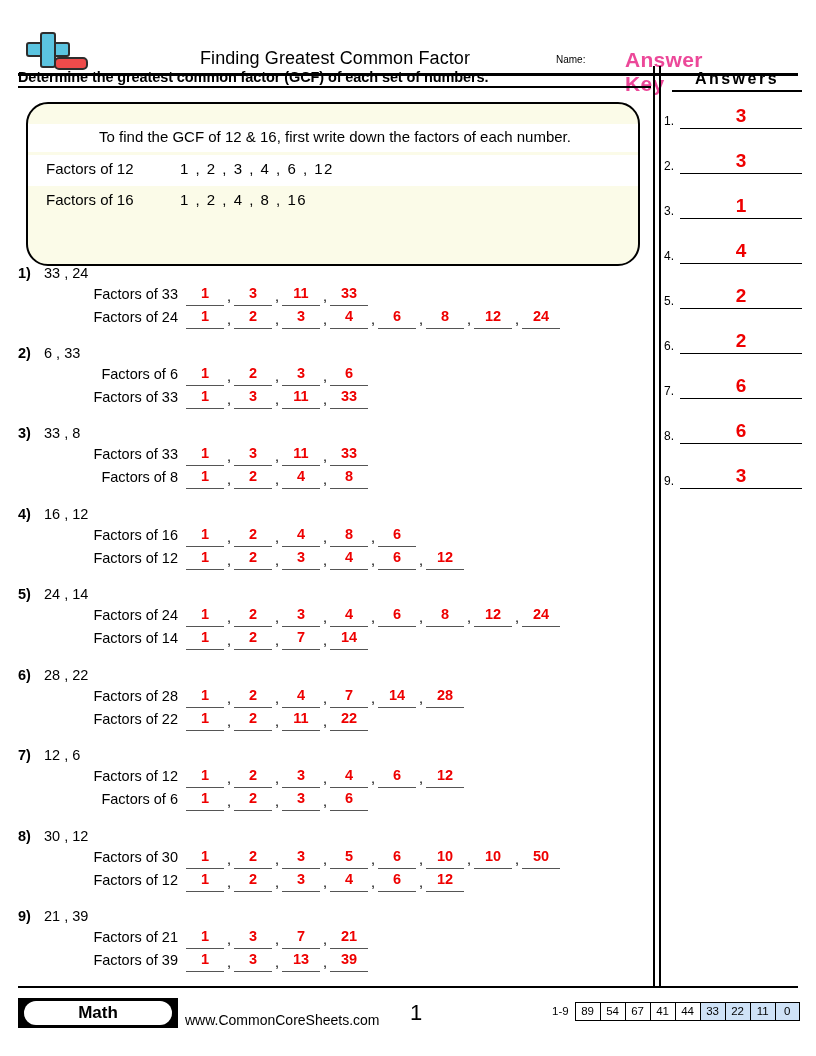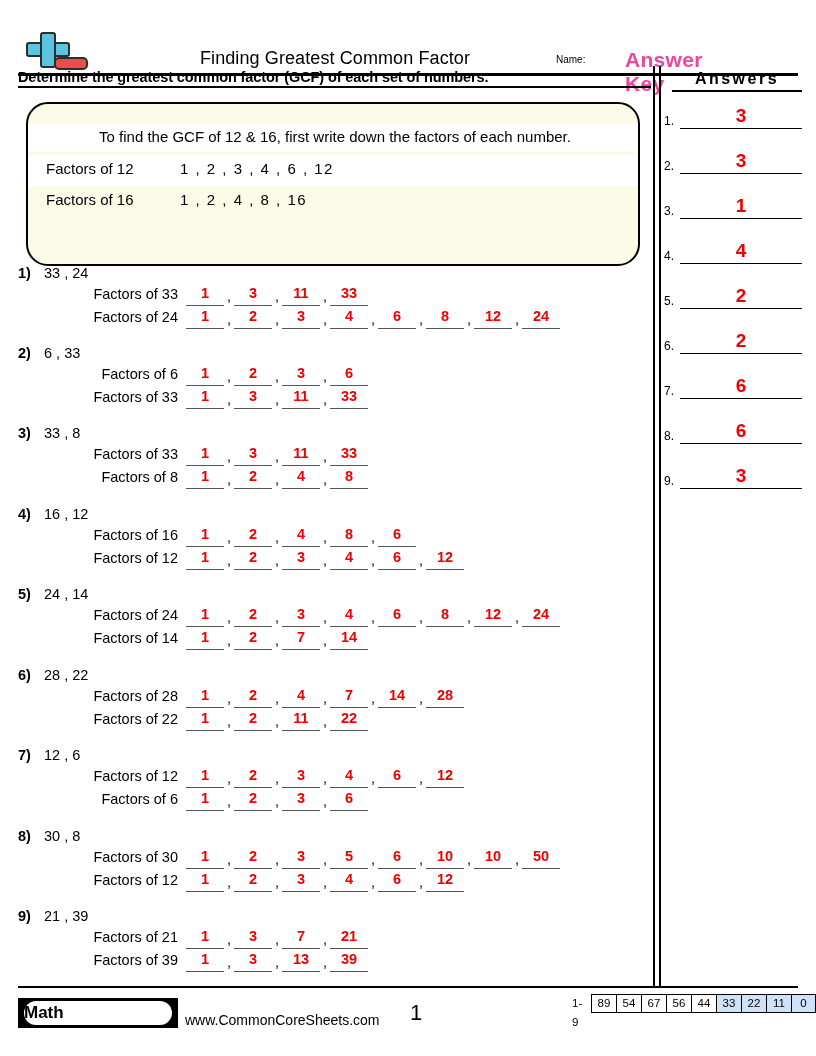--- a/index.html
+++ b/index.html
@@ -258,40 +258,40 @@
     left: 18px; top: 998px;
     width: 160px; height: 30px;
     background: #000;
   }
   #math-badge .pill {
     position: absolute;
     left: 6px; top: 3px;
     width: 148px; height: 24px;
     background: #fff;
     border-radius: 13px;
-    text-align: left;
+    text-align: center;
     font-size: 17px;
     font-weight: bold;
     line-height: 24px;
   }
   #site-url {
     position: absolute;
     left: 185px; top: 1012px;
     font-size: 14px;
   }
   #page-number {
     position: absolute;
     left: 410px; top: 1000px;
     font-size: 22px;
   }
   #scale {
     position: absolute;
-    left: 572px; top: 994px;
+    left: 552px; top: 994px;
     display: flex;
-    align-items: flex-start;
+    align-items: center;
     height: 35px;
   }
   #scale-range {
     font-size: 11.5px;
     line-height: 19px;
     padding-right: 6px;
   }
   .scale-box {
     width: 25px;
     border: 1px solid #000;
@@ -575,21 +575,21 @@
           <span class="comma">,</span>
           <span class="blank">3</span>
           <span class="comma">,</span>
           <span class="blank">6</span>
         </span>
       </div>
     </div>
     <div class="problem" style="top: 828px;">
       <div class="p-head">
         <span class="p-num">8)</span>
-        <span class="p-pair">30 , 8</span>
+        <span class="p-pair">30 , 12</span>
       </div>
       <div class="p-line">
         <span class="p-label">Factors of 30</span>
         <span class="p-blanks">
           <span class="blank">1</span>
           <span class="comma">,</span>
           <span class="blank">2</span>
           <span class="comma">,</span>
           <span class="blank">3</span>
           <span class="comma">,</span>
@@ -698,20 +698,20 @@
   <div class="pill">Math</div>
 </div>
 <div id="site-url">www.CommonCoreSheets.com</div>
 <div id="page-number">1</div>
 <div id="scale">
   <div id="scale-range">1-9</div>
   <div id="scale-boxes" style="display: flex;">
       <div class="scale-box">89</div>
       <div class="scale-box">54</div>
       <div class="scale-box">67</div>
-      <div class="scale-box">56</div>
+      <div class="scale-box">41</div>
       <div class="scale-box">44</div>
       <div class="scale-box hl">33</div>
       <div class="scale-box hl">22</div>
       <div class="scale-box hl">11</div>
       <div class="scale-box hl">0</div>
     </div>
 </div>
 
 </body></html>

